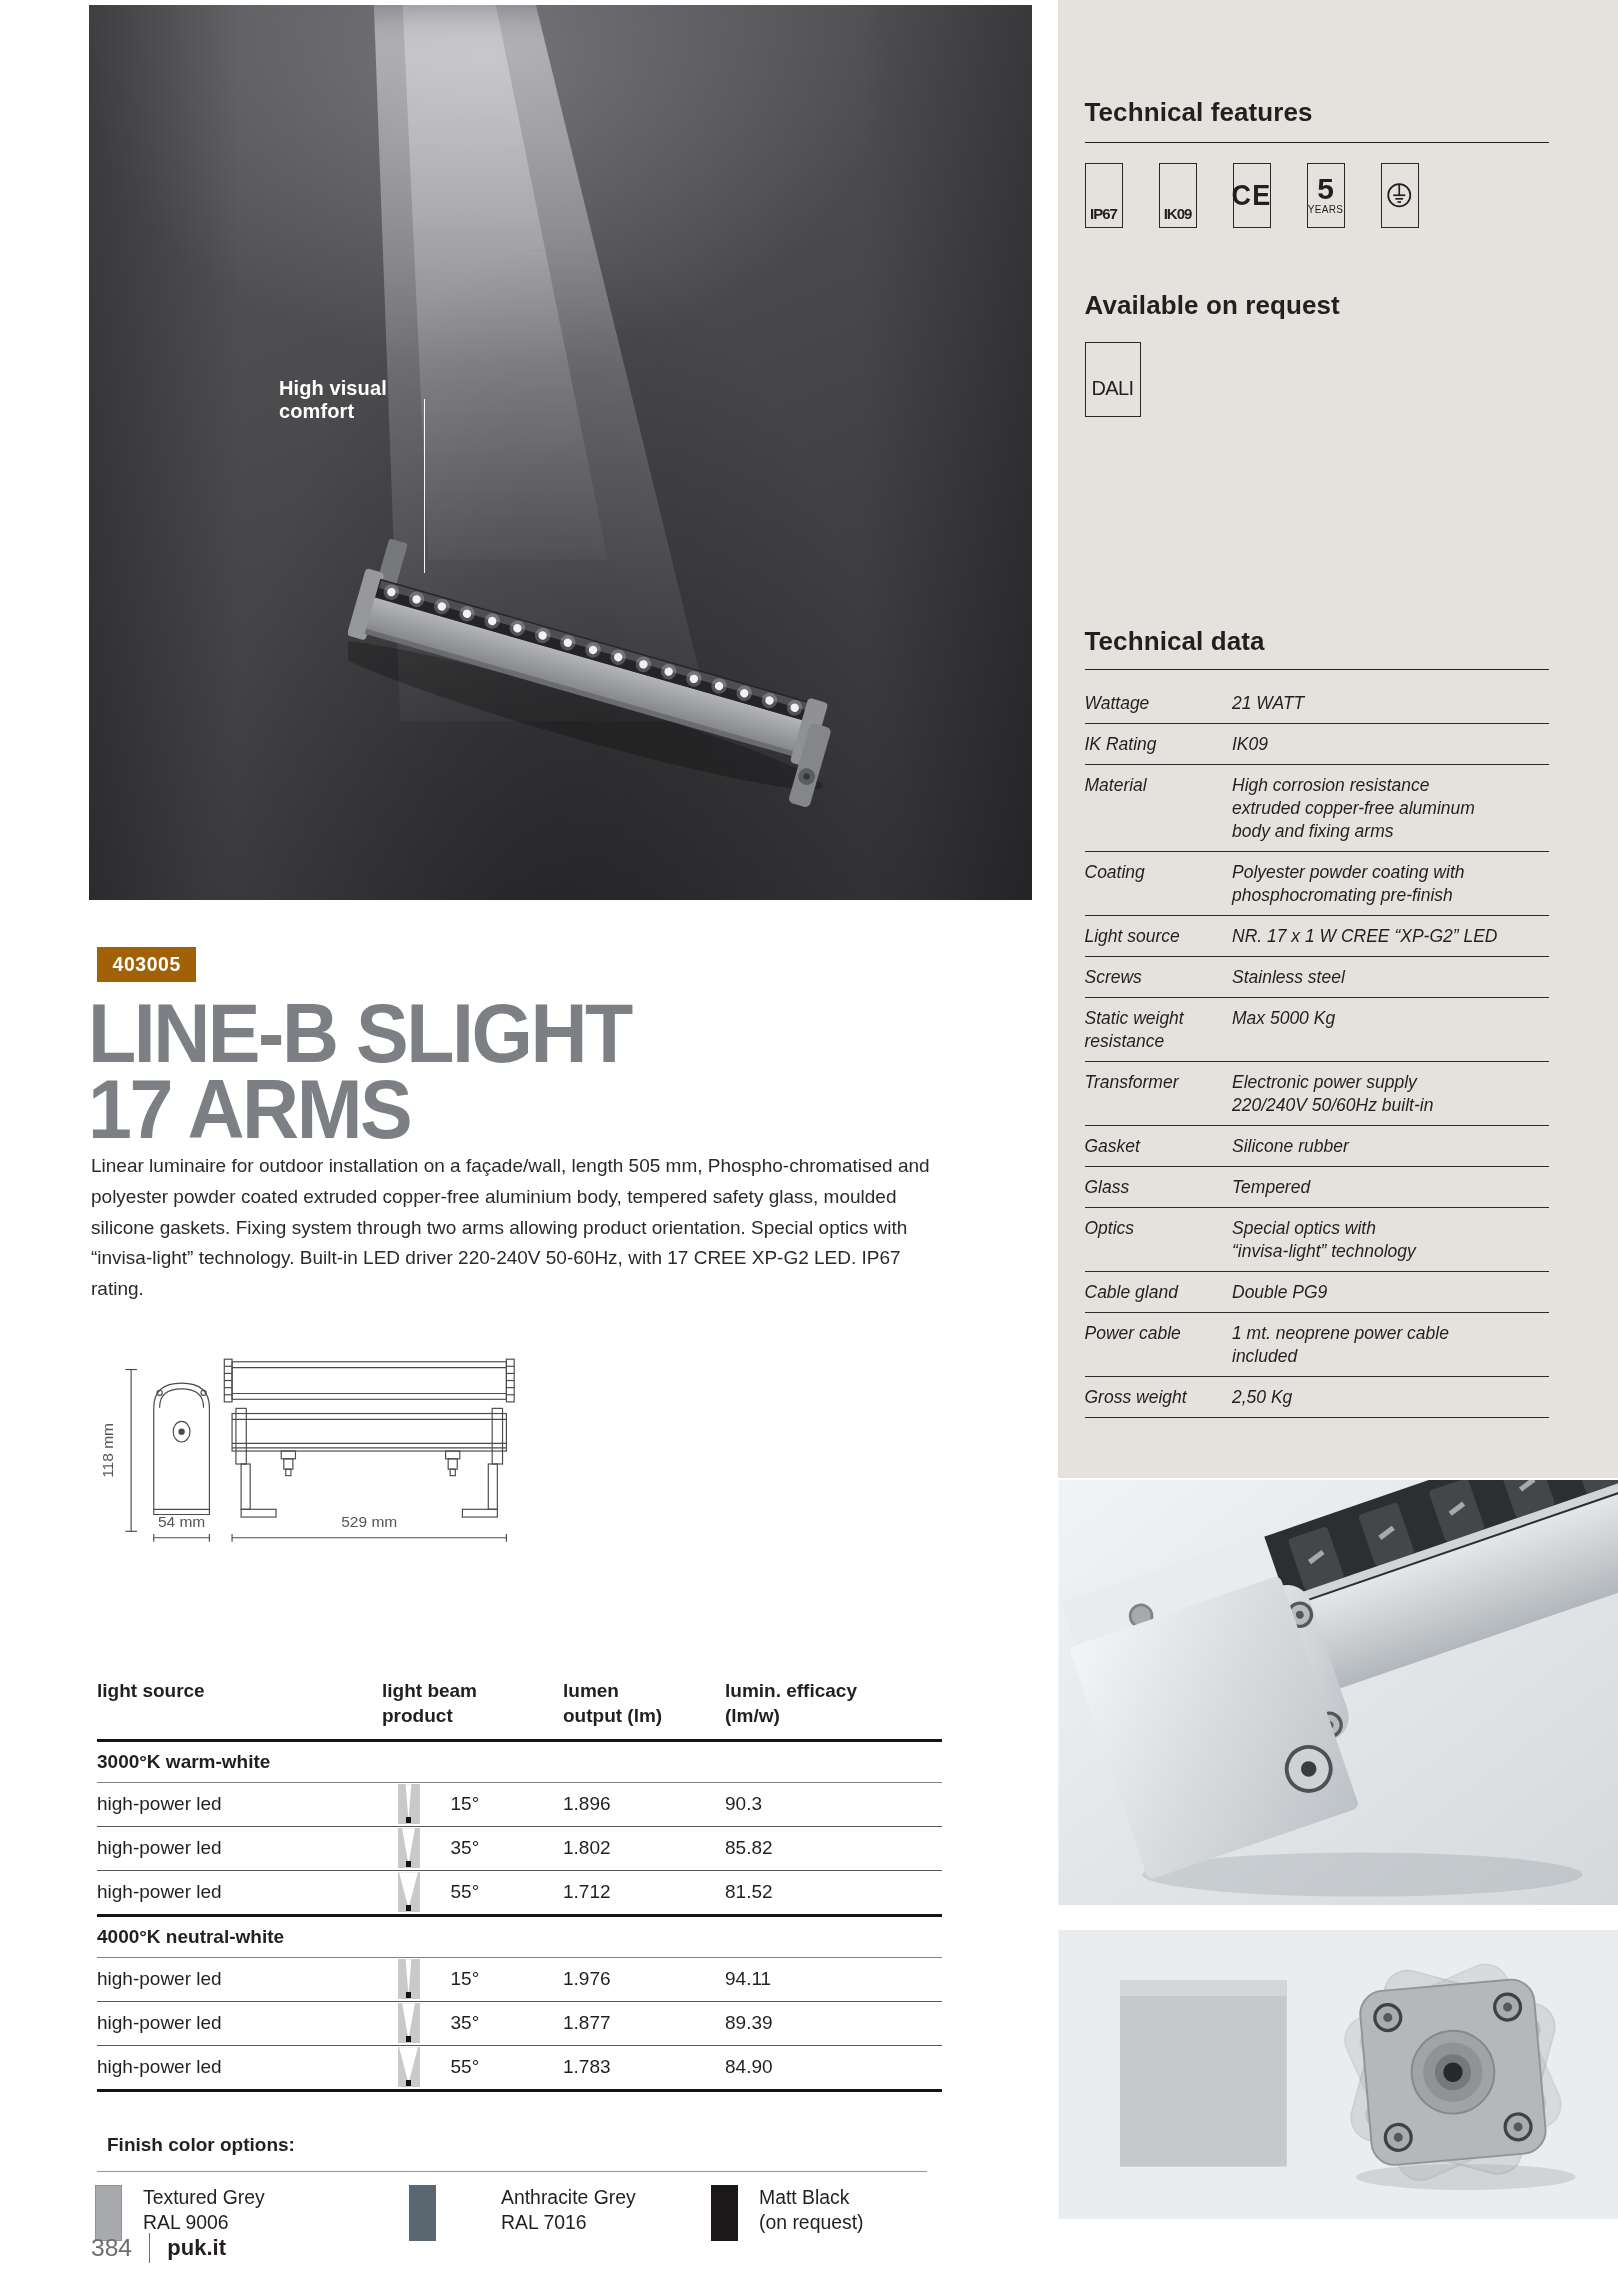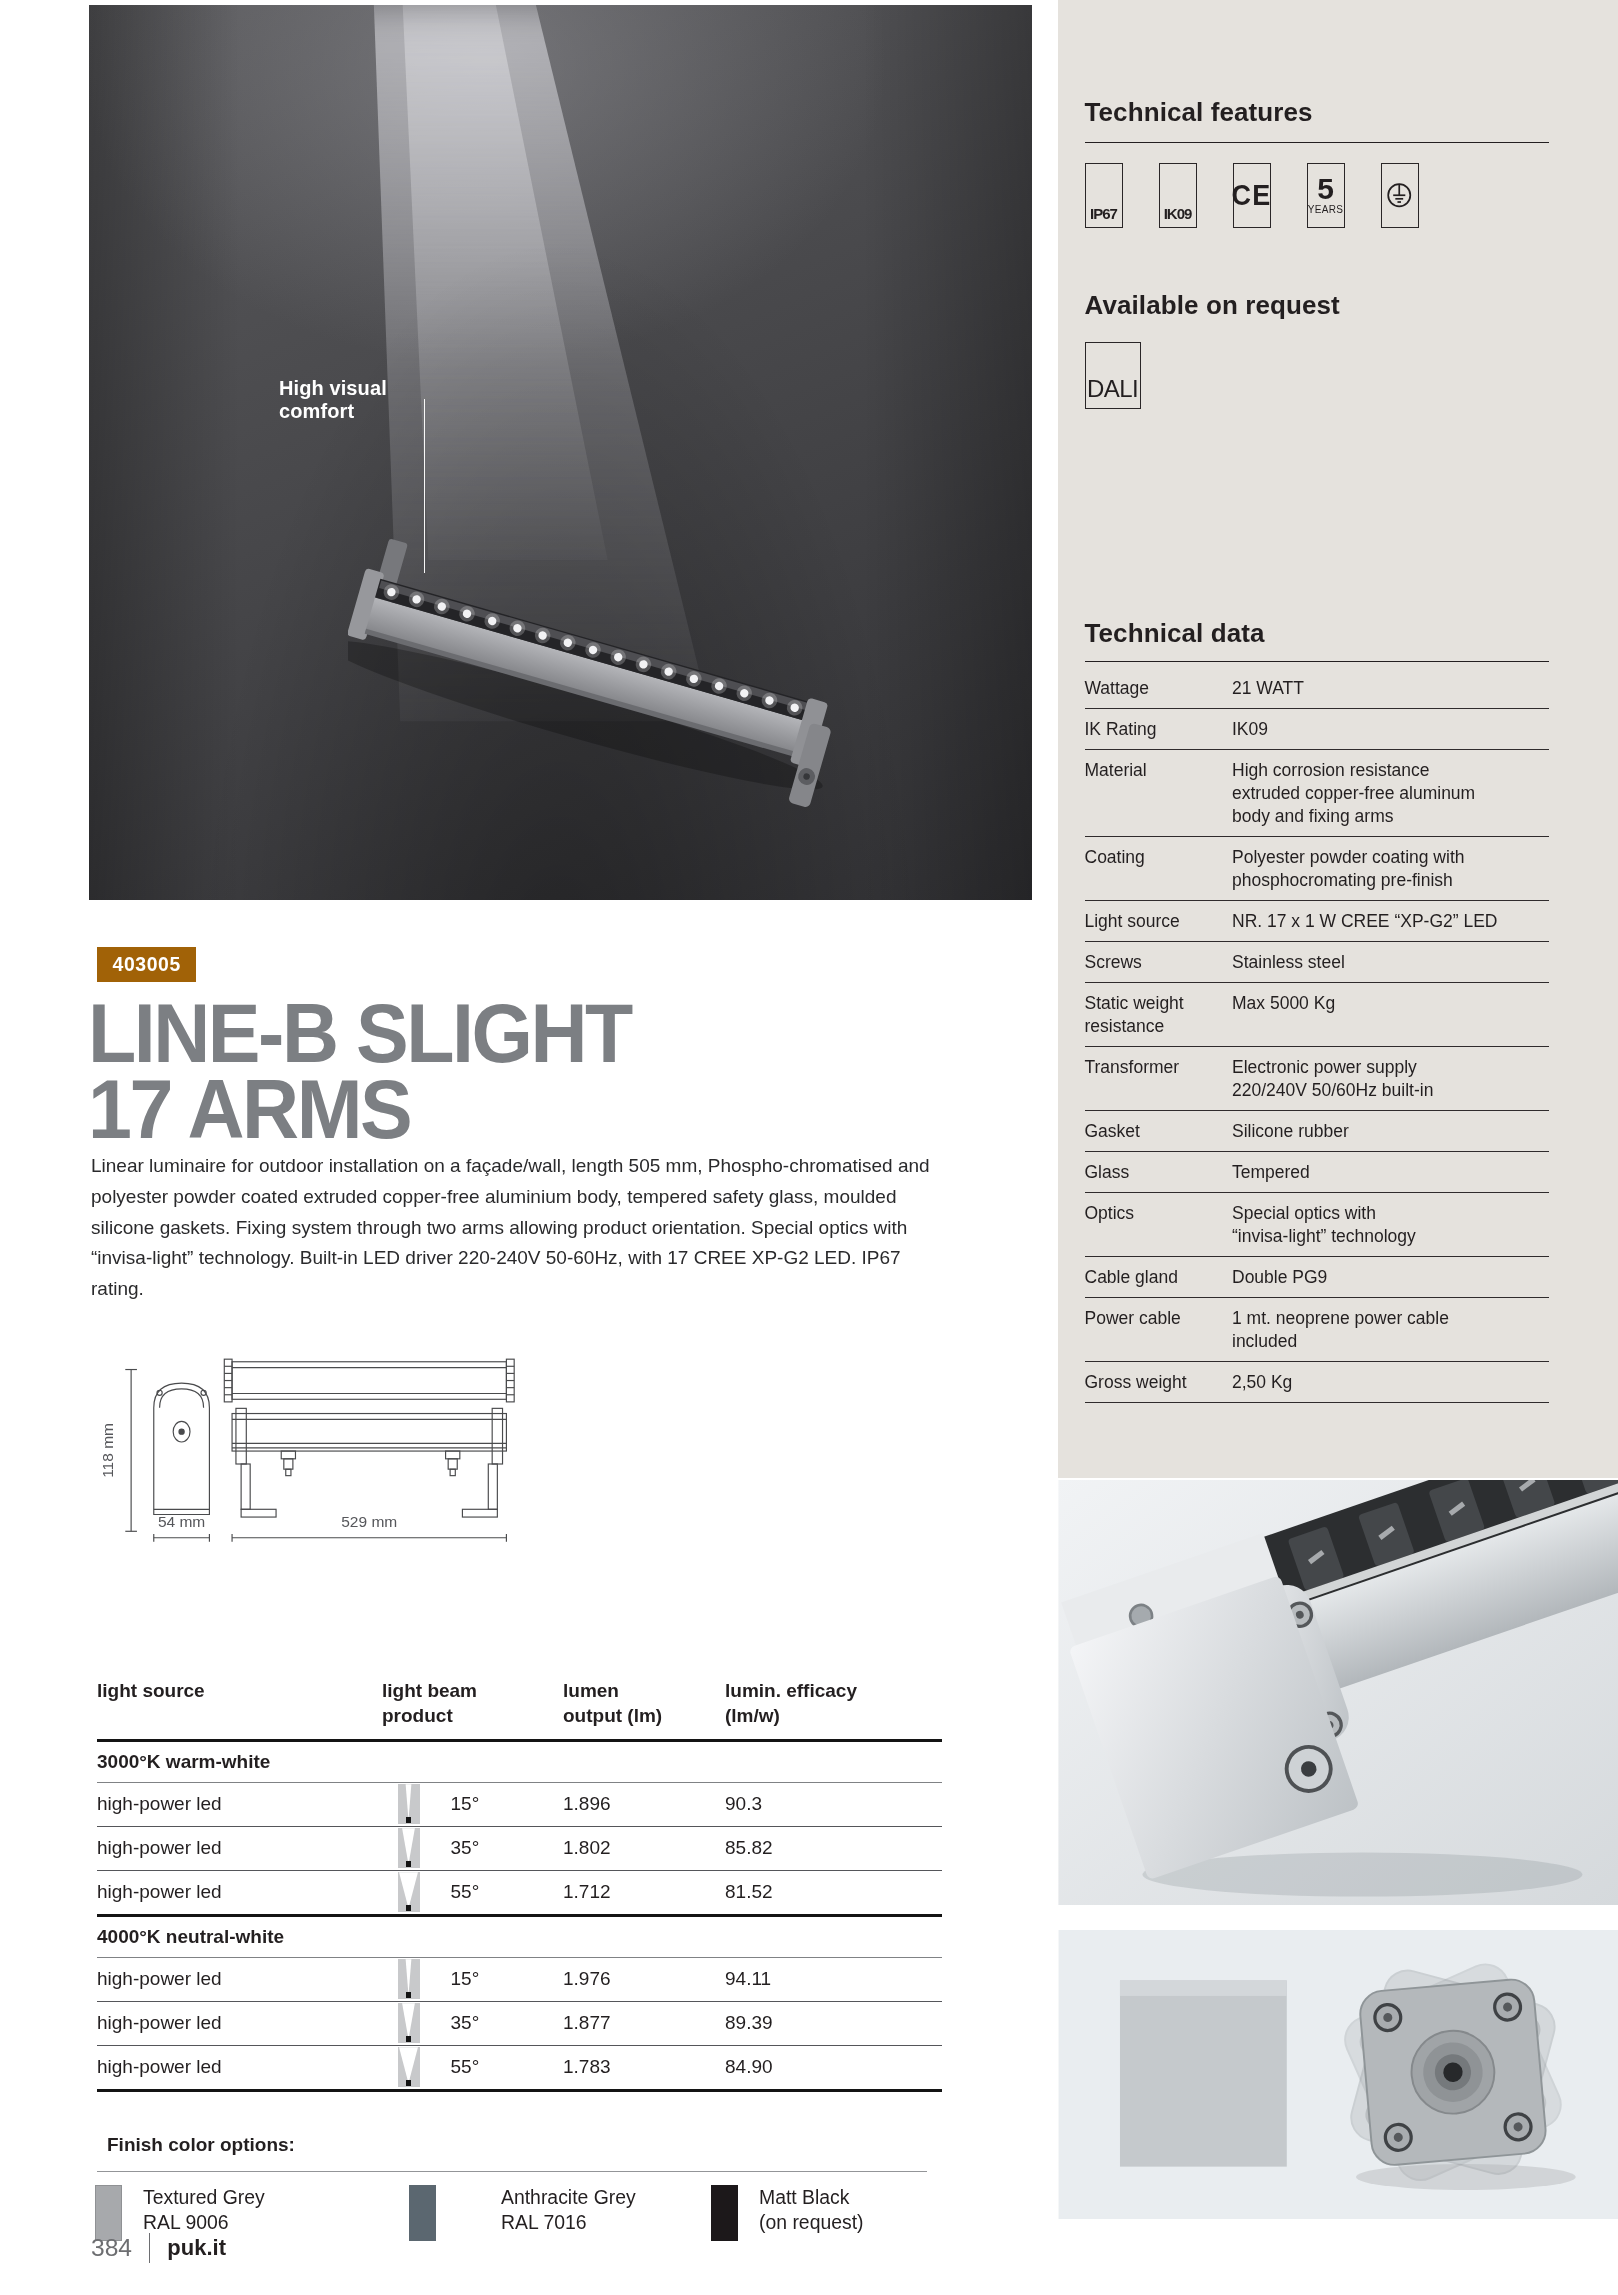--- a/index.html
+++ b/index.html
@@ -55,27 +55,27 @@
     padding-bottom:4.5px;
   }
   .badge .btxt{font-weight:bold;font-size:15px;letter-spacing:-1px;white-space:nowrap;}
   .badge-ce{justify-content:center;padding-bottom:0;}
   .badge-ce .ce{font-size:27px;font-weight:bold;letter-spacing:1.3px;transform:scaleY(1.1);}
   .badge-years{justify-content:center;padding-bottom:0;}
   .badge-years .y5{font-size:30px;font-weight:bold;line-height:.95;}
   .badge-years .ysub{font-size:10px;letter-spacing:0.3px;margin-top:0.6px;}
   .dali-wrap{margin-top:21px;}
   .badge-dali{
-    width:56px;height:67px;border:1.3px solid #2a2627;box-sizing:border-box;
-    display:flex;align-items:flex-end;justify-content:center;padding-bottom:5px;
-    font-size:24px;letter-spacing:-0.6px;font-weight:500;
+    width:56px;height:75px;border:1.3px solid #2a2627;box-sizing:border-box;
+    display:flex;align-items:flex-end;justify-content:center;padding-bottom:16px;
+    font-size:20px;letter-spacing:-0.6px;font-weight:500;
   }
   .spacer-tf{height:62px;}
   .spacer-ar{height:209px;}
-  .tech-table{width:464px;border-collapse:collapse;margin-top:6px;}
+  .tech-table{width:464px;border-collapse:collapse;margin-top:13px;font-style:italic;}
   .tech-table td{
     border-bottom:1.3px solid #2f2b2c;vertical-align:top;
     font-size:17.5px;line-height:1.3;padding:9px 0 8.4px 0;white-space:pre-line;
   }
   .tech-table td.tl{width:141px;padding-right:6.5px;}
   
   .code-badge{
     position:absolute;left:97px;top:947px;background:#a16207;color:#fff;
     font-weight:bold;font-size:19.4px;letter-spacing:0.6px;padding:5.8px 15.5px 6.5px 15.5px;
   }

